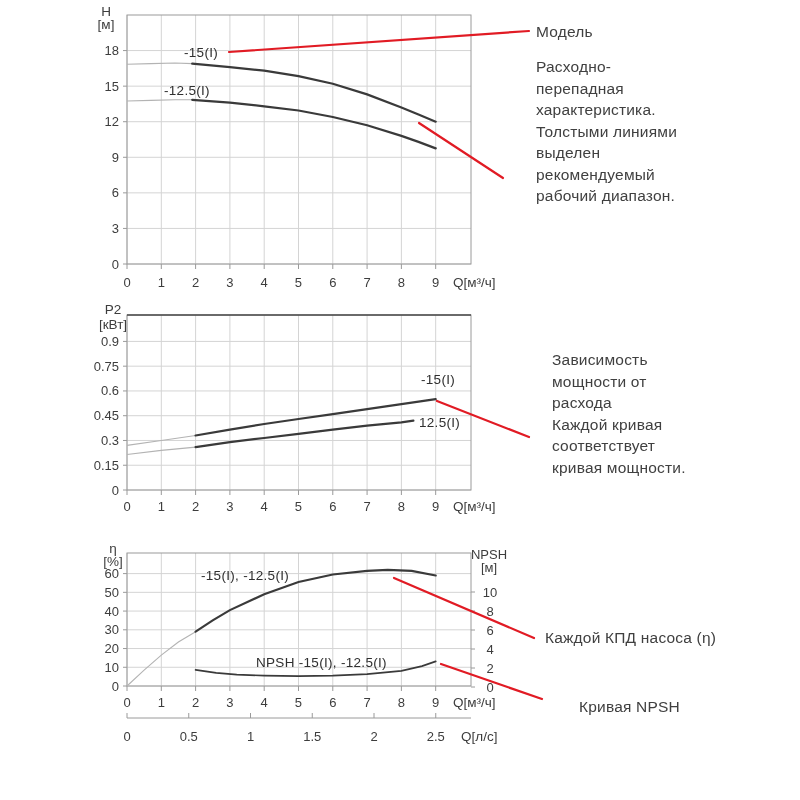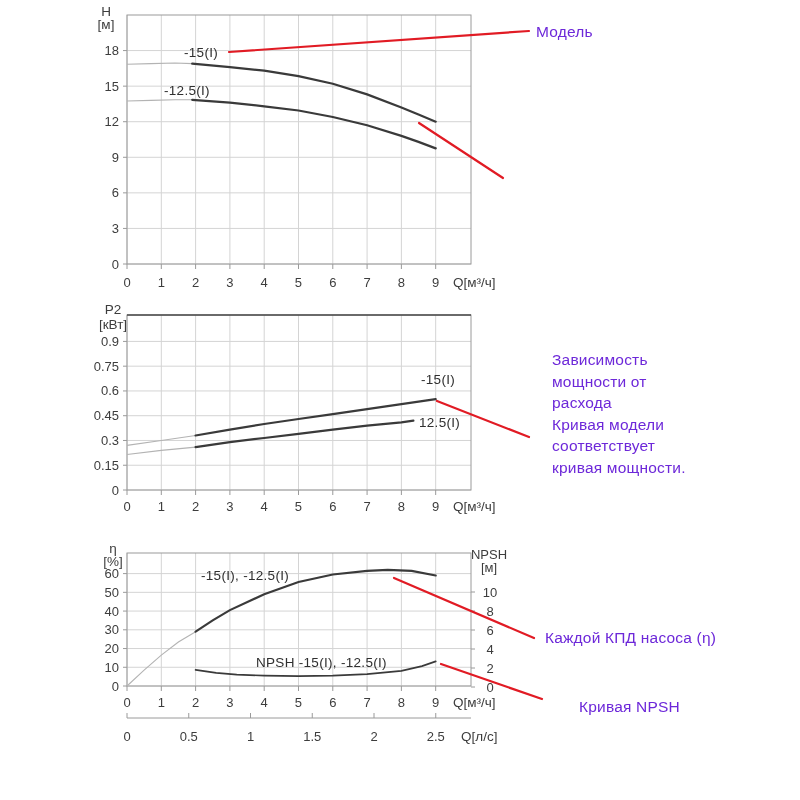--- a/index.html
+++ b/index.html
@@ -2,21 +2,21 @@
 <html><head>
 <meta charset="utf-8">
 <style>
   html,body{margin:0;padding:0;background:#ffffff;}
   .stage{
     position:relative;width:800px;height:800px;background:#ffffff;
     font-family:"Liberation Sans",sans-serif;overflow:hidden;
   }
   .stage svg{position:absolute;left:0;top:0;}
   .anno{
-    position:absolute;color:#6d28d9;font-size:15.5px;line-height:21.5px;
+    position:absolute;color:#404040;font-size:15.5px;line-height:21.5px;
     white-space:pre-line;letter-spacing:0.2px;
   }
   #anno-model{left:536px;top:21px;}
   #anno-flow{left:536px;top:56px;width:210px;}
   #anno-power{left:552px;top:349px;width:200px;}
   #anno-eff{left:545px;top:627px;}
   #anno-npsh{left:547px;top:696px;margin-left:32px;}
 </style>
 </head>
 <body>
@@ -244,21 +244,28 @@
     <g id="pointers">
         <line x1="229" y1="52" x2="529" y2="31" stroke="#e11b24" stroke-width="2.2" stroke-linecap="round"></line>
         <line x1="419" y1="123" x2="503" y2="178" stroke="#e11b24" stroke-width="2.2" stroke-linecap="round"></line>
         <line x1="437" y1="401" x2="529" y2="437" stroke="#e11b24" stroke-width="2.2" stroke-linecap="round"></line>
         <line x1="394" y1="578" x2="534" y2="638" stroke="#e11b24" stroke-width="2.2" stroke-linecap="round"></line>
         <line x1="441" y1="664" x2="542" y2="699" stroke="#e11b24" stroke-width="2.2" stroke-linecap="round"></line>
       </g>
   </svg>
 
   <div class="anno" id="anno-model">Модель</div>
+  <div class="anno" id="anno-flow">Расходно-
+перепадная
+характеристика.
+Толстыми линиями
+выделен
+рекомендуемый
+рабочий диапазон.</div>
   <div class="anno" id="anno-power">Зависимость
 мощности от
 расхода
-Кривая модели
+Каждой кривая
 соответствует
 кривая мощности.</div>
   <div class="anno" id="anno-eff">Каждой КПД насоса (η)</div>
   <div class="anno" id="anno-npsh">Кривая NPSH</div>
 </div>
 
 </body></html>

